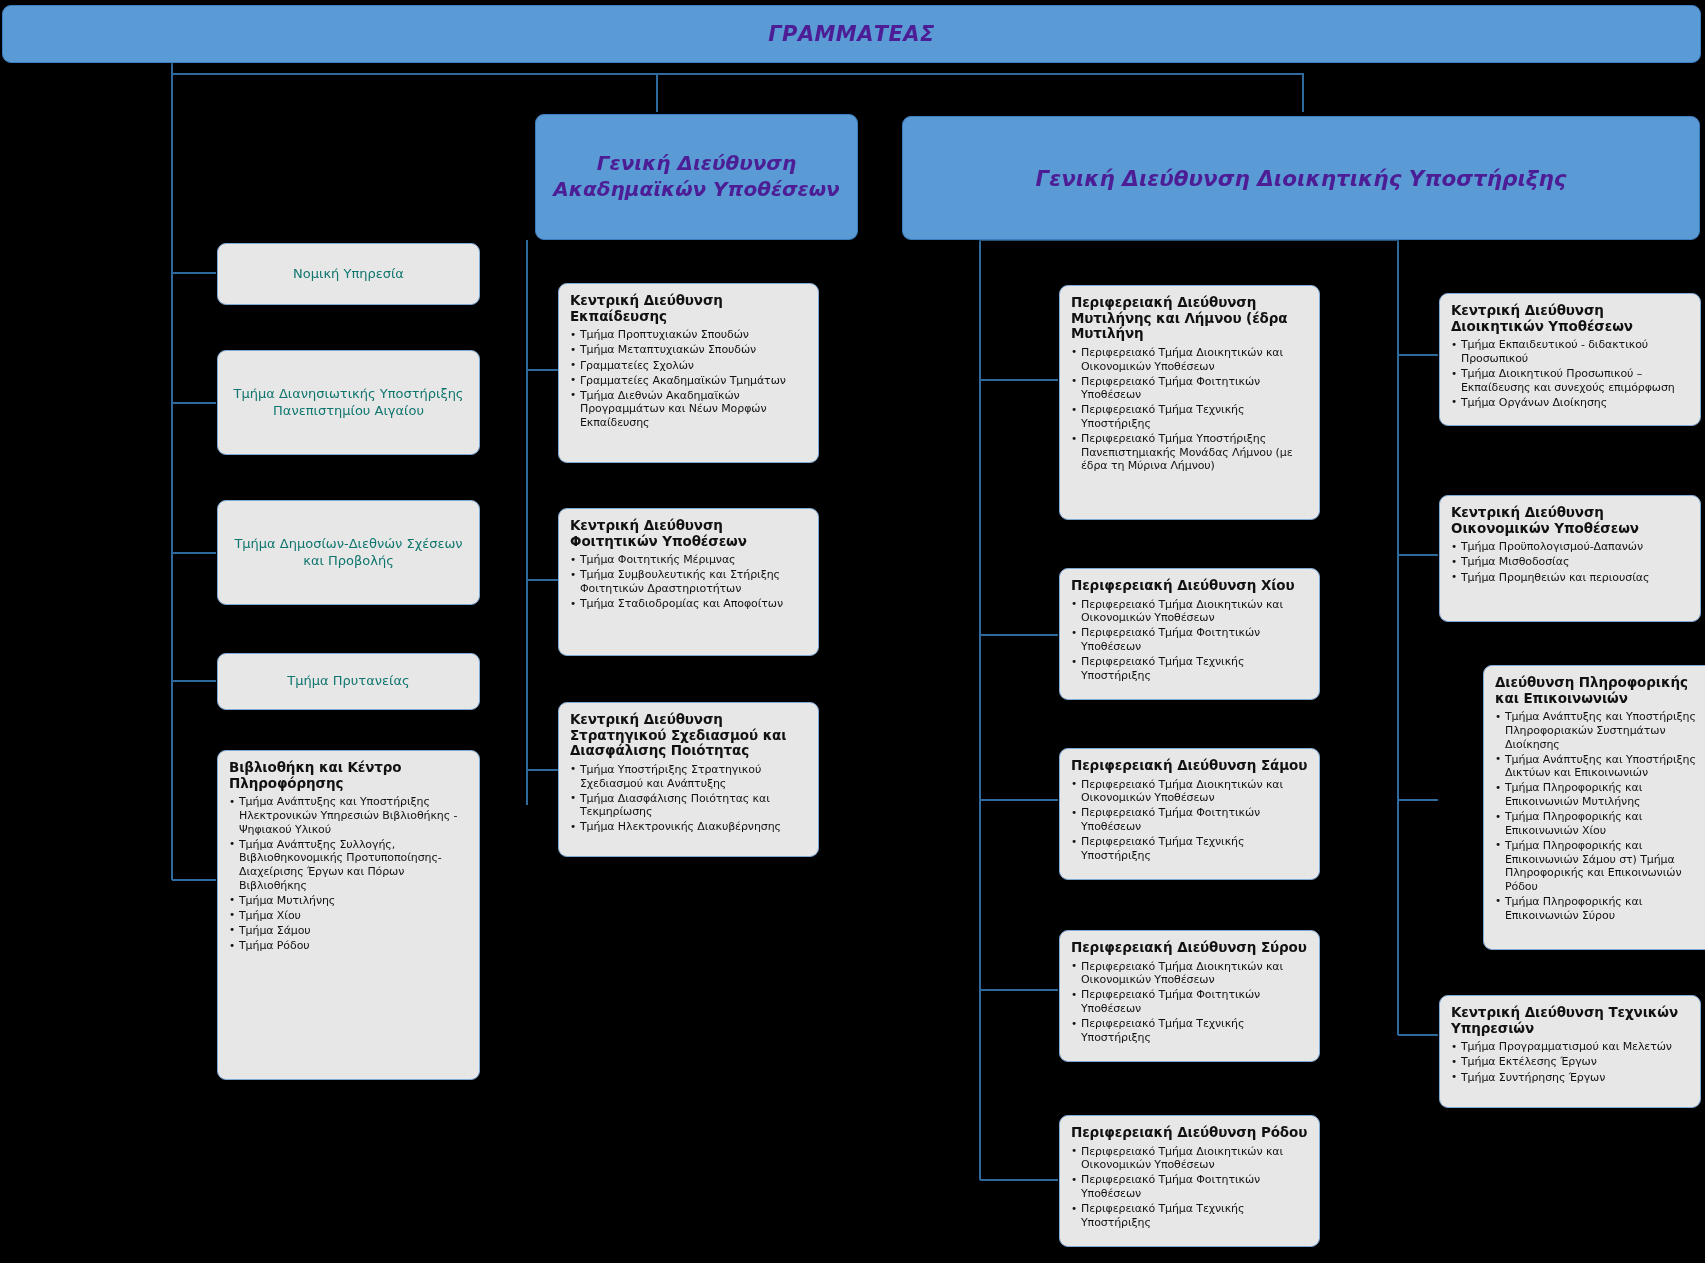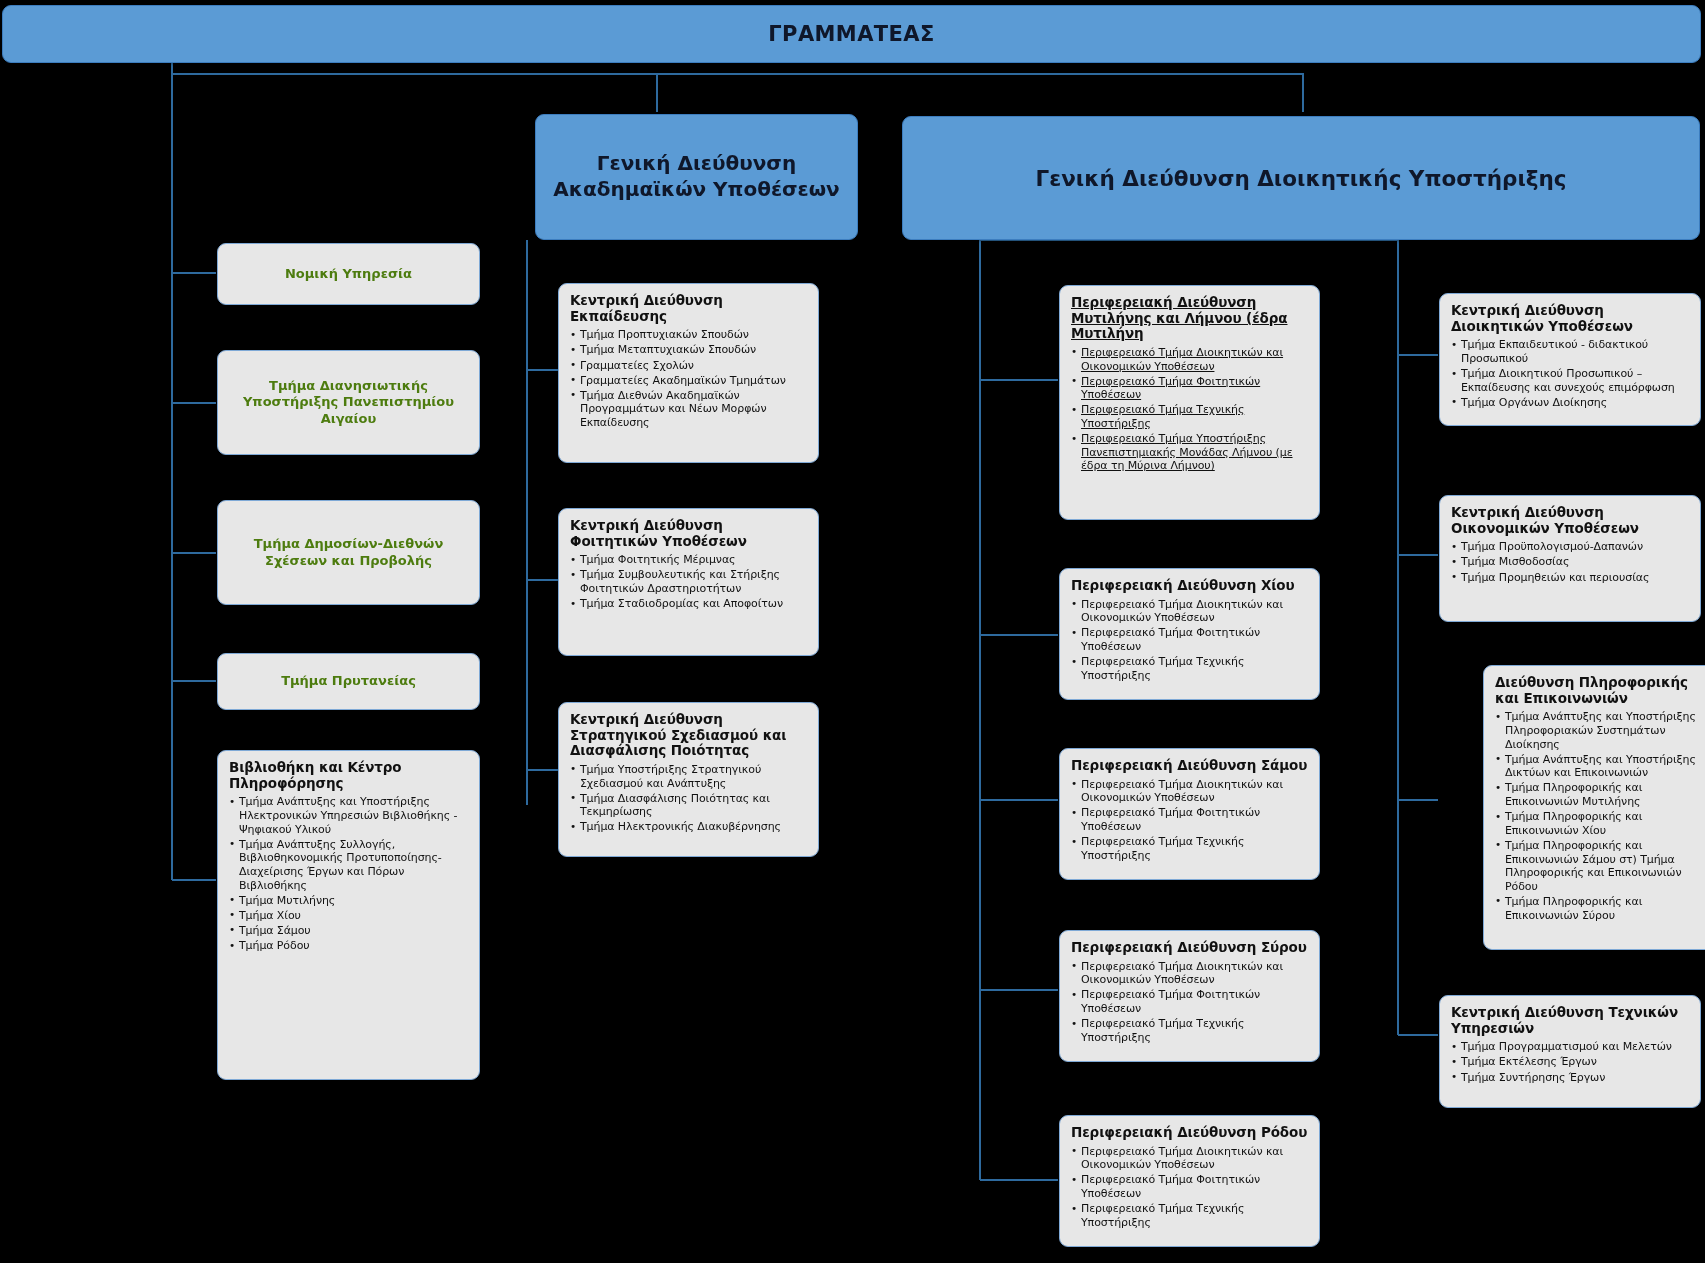--- a/index.html
+++ b/index.html
@@ -29,39 +29,40 @@
     position: absolute;
     z-index: 3;
     box-sizing: border-box;
     border-radius: 9px;
   }
 
   
   .blue {
     background: #5B9BD5;
     border: 1px solid #3C7DBF;
-    color: #0f172a;
+    color: #4c1d95;
     display: flex;
     align-items: center;
     justify-content: center;
     text-align: center;
     font-weight: bold;
     box-shadow: 0 1px 3px rgba(0,0,0,.35);
+    font-style: italic;
   }
 
   
   .grey {
     background: #E7E7E7;
     border: 1px solid #7FA9D6;
-    color: #4d7c0f;
+    color: #0f766e;
     display: flex;
     align-items: center;
     justify-content: center;
     text-align: center;
-    font-weight: bold;
+    font-weight: normal;
     box-shadow: 0 1px 2px rgba(0,0,0,.4);
   }
 
   
   .grey-list {
     background: #E7E7E7;
     border: 1px solid #7FA9D6;
     color: #111111;
     padding: 9px 10px 8px 11px;
     box-shadow: 0 1px 2px rgba(0,0,0,.4);
@@ -201,21 +202,21 @@
 
 <div class="node grey-list" style="left:558px; top:702px; width:261px; height:155px;">
   <p class="ttl">Κεντρική Διεύθυνση Στρατηγικού Σχεδιασμού και Διασφάλισης Ποιότητας</p>
   <ul>
     <li>Τμήμα Υποστήριξης Στρατηγικού Σχεδιασμού και Ανάπτυξης</li>
     <li>Τμήμα Διασφάλισης Ποιότητας και Τεκμηρίωσης</li>
     <li>Τμήμα Ηλεκτρονικής Διακυβέρνησης</li>
   </ul>
 </div>
 
-<div class="node grey-list" style="left:1059px; top:285px; width:261px; height:235px;text-decoration:underline;">
+<div class="node grey-list" style="left:1059px; top:285px; width:261px; height:235px;">
   <p class="ttl">Περιφερειακή Διεύθυνση Μυτιλήνης και Λήμνου (έδρα Μυτιλήνη</p>
   <ul>
     <li>Περιφερειακό Τμήμα Διοικητικών και Οικονομικών Υποθέσεων</li>
     <li>Περιφερειακό Τμήμα Φοιτητικών Υποθέσεων</li>
     <li>Περιφερειακό Τμήμα Τεχνικής Υποστήριξης</li>
     <li>Περιφερειακό Τμήμα Υποστήριξης Πανεπιστημιακής Μονάδας Λήμνου (με έδρα τη Μύρινα Λήμνου)</li>
   </ul>
 </div>
 
 <div class="node grey-list" style="left:1059px; top:568px; width:261px; height:132px;">

